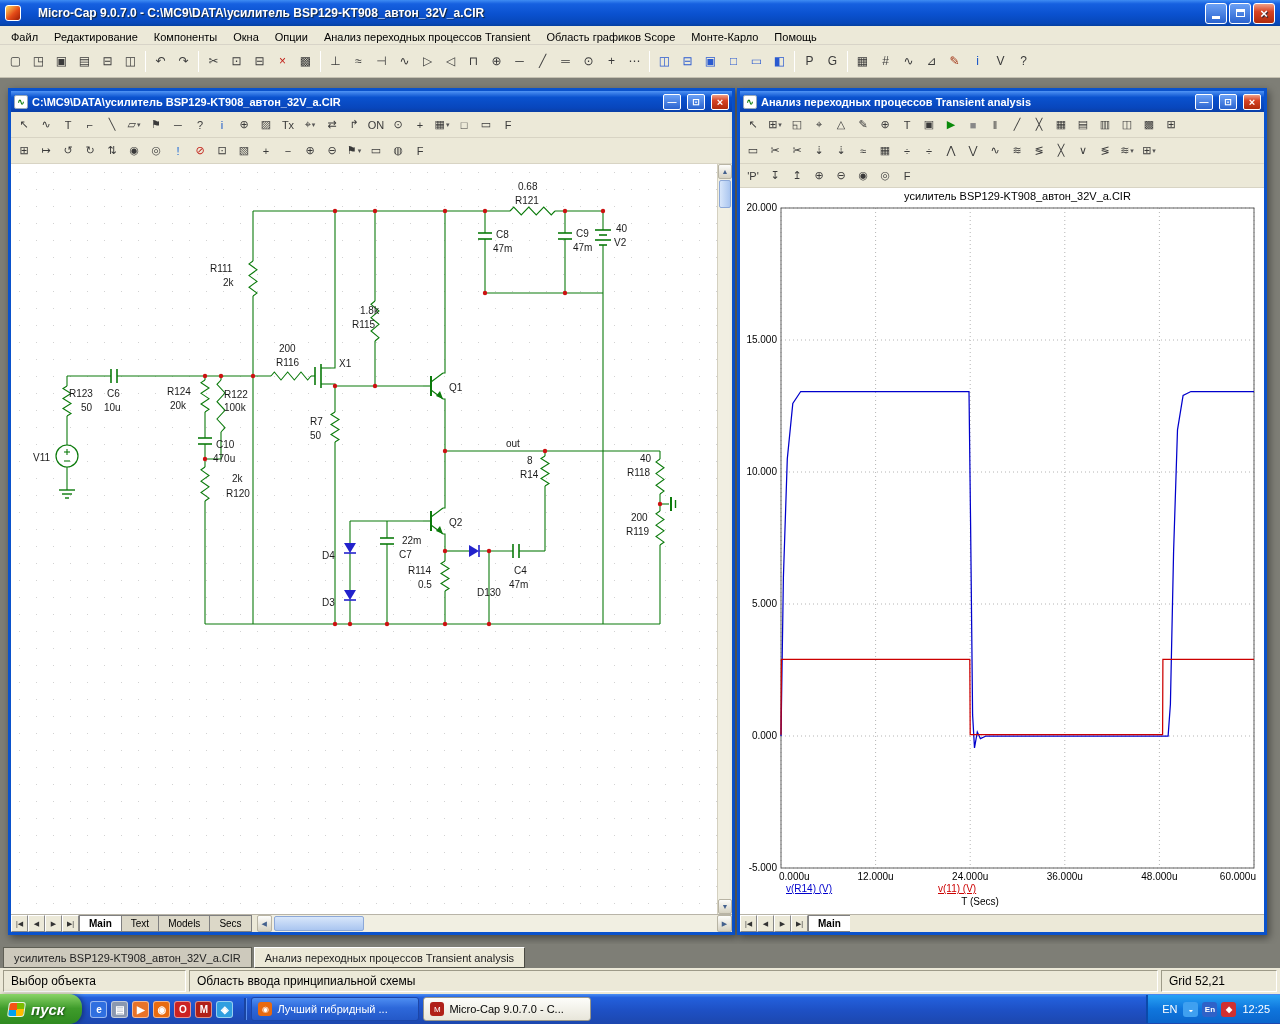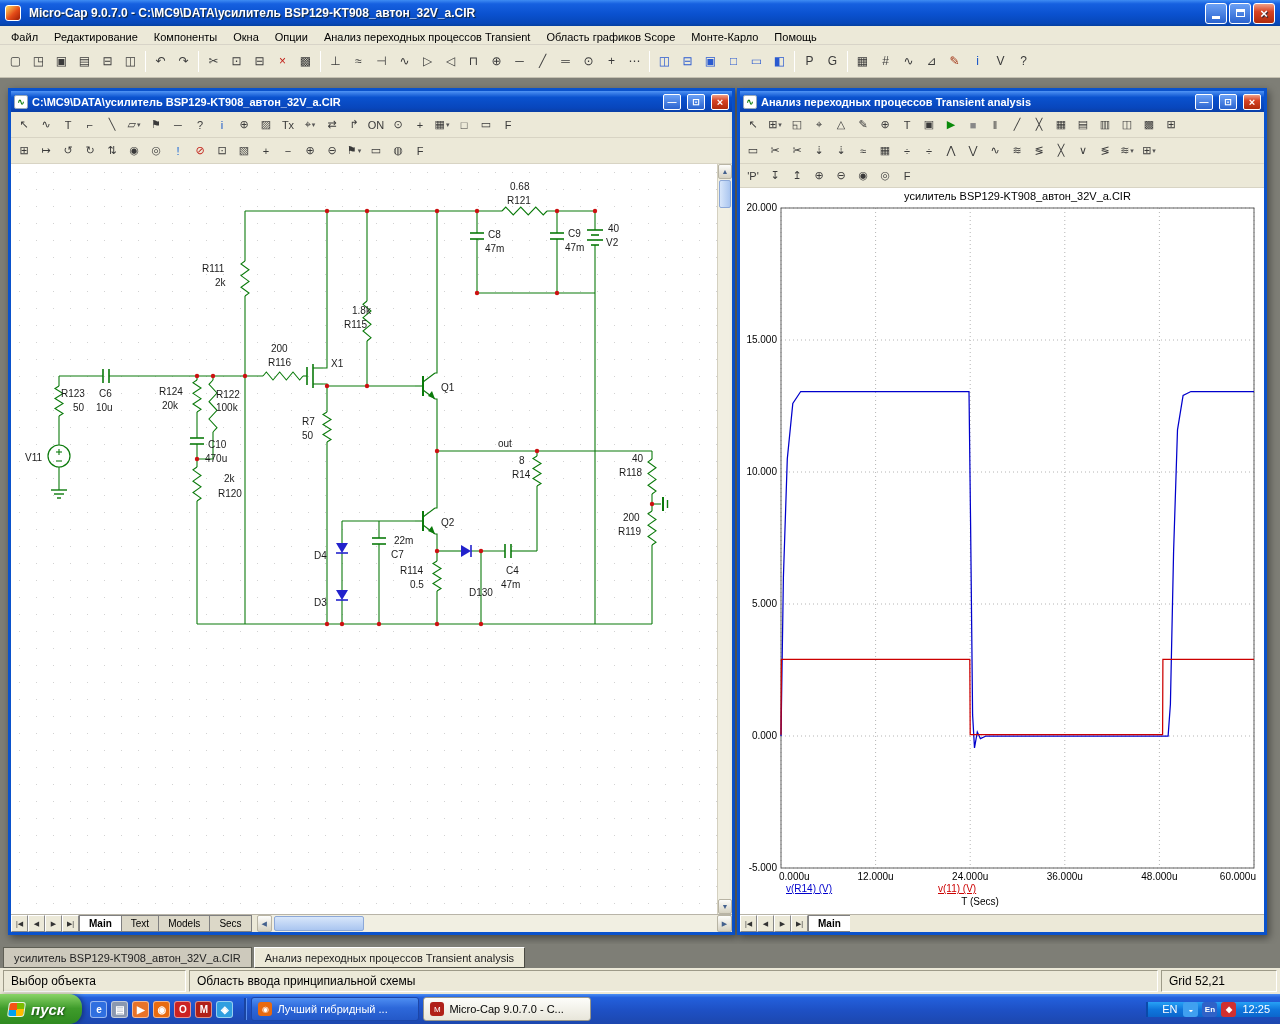--- a/index.html
+++ b/index.html
@@ -1,21 +1,21 @@
 <!DOCTYPE html>
 <html><head>
 <meta charset="utf-8">
 <style>
   *{margin:0;padding:0;box-sizing:border-box;}
   html,body{width:1280px;height:1024px;overflow:hidden;}
   body{font-family:"Liberation Sans",sans-serif;font-size:11px;background:#7e7e76;color:#000;}
   .screen{position:relative;width:1280px;height:1024px;}
 
   
-  .titlebar{position:absolute;left:0;top:0;right:0;height:26px;display:flex;align-items:center;gap:8px;padding:0 5px;
+  .titlebar{position:absolute;left:0;top:0;right:0;height:26px;display:flex;align-items:center;gap:17px;padding:0 5px;
     background:linear-gradient(180deg,#3f8cf3 0%,#1660e0 15%,#0a51cf 55%,#0747b8 90%,#05409f 100%);
     color:#fff;font-weight:bold;font-size:12px;text-shadow:1px 1px 1px #123;}
   .app-icon{width:16px;height:16px;border-radius:3px;background:linear-gradient(135deg,#ffdf60 0%,#e44b18 55%,#9c1e04 100%);border:1px solid #fff;flex:none;}
   .title-text{flex:1;overflow:hidden;white-space:nowrap;}
   .winbtns{display:flex;flex:none;}
   .winbtn{width:22px;height:21px;margin-left:2px;border:1px solid #fff;border-radius:3px;
     background:linear-gradient(#6ba1f5,#2a63cf);color:#fff;display:flex;align-items:center;justify-content:center;font-size:11px;font-weight:bold;}
   .winbtn.close{background:linear-gradient(#f0a088,#d74324 40%,#b02b0c);font-size:13px;}
   .winbtn .ming{display:block;width:8px;height:3px;background:#fff;margin-top:9px;}
   .winbtn .maxg{display:block;width:9px;height:8px;border:1px solid #fff;border-top:3px solid #fff;}
@@ -36,21 +36,21 @@
   .ctitle .ctext{flex:1;overflow:hidden;text-overflow:ellipsis;}
   .cwicon{width:14px;height:14px;background:#fff;border:1px solid #9ab;border-radius:2px;color:#0a7a0a;font-size:9px;display:flex;align-items:center;justify-content:center;flex:none;}
   .cwbtn{width:18px;height:16px;border:1px solid #fff;border-radius:2px;background:linear-gradient(#6ba1f5,#2a63cf);
     color:#fff;font-size:9px;display:flex;align-items:center;justify-content:center;margin-left:2px;flex:none;font-weight:bold;}
   .cwbtn.close{background:linear-gradient(#f0a088,#d74324 40%,#b02b0c);font-size:11px;}
   .ctb{height:26px;background:#ece9d8;border-bottom:1px solid #d8d4c4;display:flex;align-items:center;padding:0 2px;}
   .ctb .tbtn{min-width:22px;height:21px;font-size:11px;}
 
   .canvas-wrap{position:relative;background:#fff;}
   .sch-canvas{position:absolute;left:0;top:0;right:15px;bottom:0;overflow:hidden;background-color:#fff;
-    background-image:radial-gradient(circle,#d2d2d2 0.8px,transparent 1px);background-size:17px 17px;}
+    background-image:radial-gradient(circle,#d2d2d2 0.8px,transparent 1px);background-size:17px 17px;padding-left:8px;}
   svg text{font-family:"Liberation Sans",sans-serif;}
 
   .vscroll{position:absolute;right:0;top:0;bottom:0;width:15px;background:#f1efe2;border-left:1px solid #d4d0c0;display:flex;flex-direction:column;}
   .sbtn{height:15px;width:100%;background:linear-gradient(#fdfdfb,#d6d2c2);border:1px solid #b8b4a4;border-radius:2px;
     color:#44618e;font-size:7px;display:flex;align-items:center;justify-content:center;flex:none;}
   .hsbtn{width:15px;height:100%;background:linear-gradient(#fdfdfb,#d6d2c2);border:1px solid #b8b4a4;border-radius:2px;
     color:#44618e;font-size:7px;display:flex;align-items:center;justify-content:center;flex:none;}
   .vthumb{height:28px;margin:1px;background:linear-gradient(90deg,#d8e6fa,#aac6f0);border:1px solid #8ca8d8;border-radius:2px;}
   .vfill{flex:1;}
 
@@ -85,21 +85,21 @@
   .flag{width:17px;height:15px;border-radius:3px;transform:skewX(-8deg);border:1px solid #e8f4e0;
     background:conic-gradient(#7cbb00 0 25%,#ffbb00 0 50%,#00a1f1 0 75%,#f65314 0);}
   .ql{display:flex;gap:4px;padding:0 8px;align-items:center;flex:none;}
   .qlicon{width:17px;height:17px;border-radius:3px;display:flex;align-items:center;justify-content:center;font-size:10px;font-weight:bold;border:1px solid rgba(255,255,255,.5);}
   .tb-sep{width:2px;height:22px;background:#1a44a0;box-shadow:1px 0 0 #5a90ee;margin:0 3px;flex:none;}
   .task{width:168px;height:24px;margin:0 2px;border-radius:3px;display:flex;align-items:center;gap:5px;padding:0 6px;
     font-size:11px;color:#fff;background:linear-gradient(#4e8ef2,#2d68da 45%,#2459c8);border:1px solid #1c46a8;
     overflow:hidden;white-space:nowrap;flex:none;}
   .task.active{background:linear-gradient(#fdfdfa,#e8e6da);color:#000;border-color:#9a9788;}
   .task .ticon{width:14px;height:14px;border-radius:3px;display:flex;align-items:center;justify-content:center;font-size:8px;color:#fff;flex:none;}
-  .tray{margin-left:auto;height:15px;display:flex;align-items:center;gap:6px;padding:0 10px 0 14px;flex:none;
+  .tray{margin-left:auto;height:28px;display:flex;align-items:center;gap:6px;padding:0 10px 0 14px;flex:none;
     background:linear-gradient(#27a2f5,#0f76dd 50%,#0b66cc);border-left:2px solid #0a4aaa;color:#fff;}
   .trayicon{width:15px;height:15px;border-radius:3px;display:flex;align-items:center;justify-content:center;color:#fff;font-size:8px;font-weight:bold;}
   .lang,.clock{font-size:11px;color:#fff;}
 </style>
 </head>
 <body>
 
 <div class="screen">
 
   <div class="titlebar">

